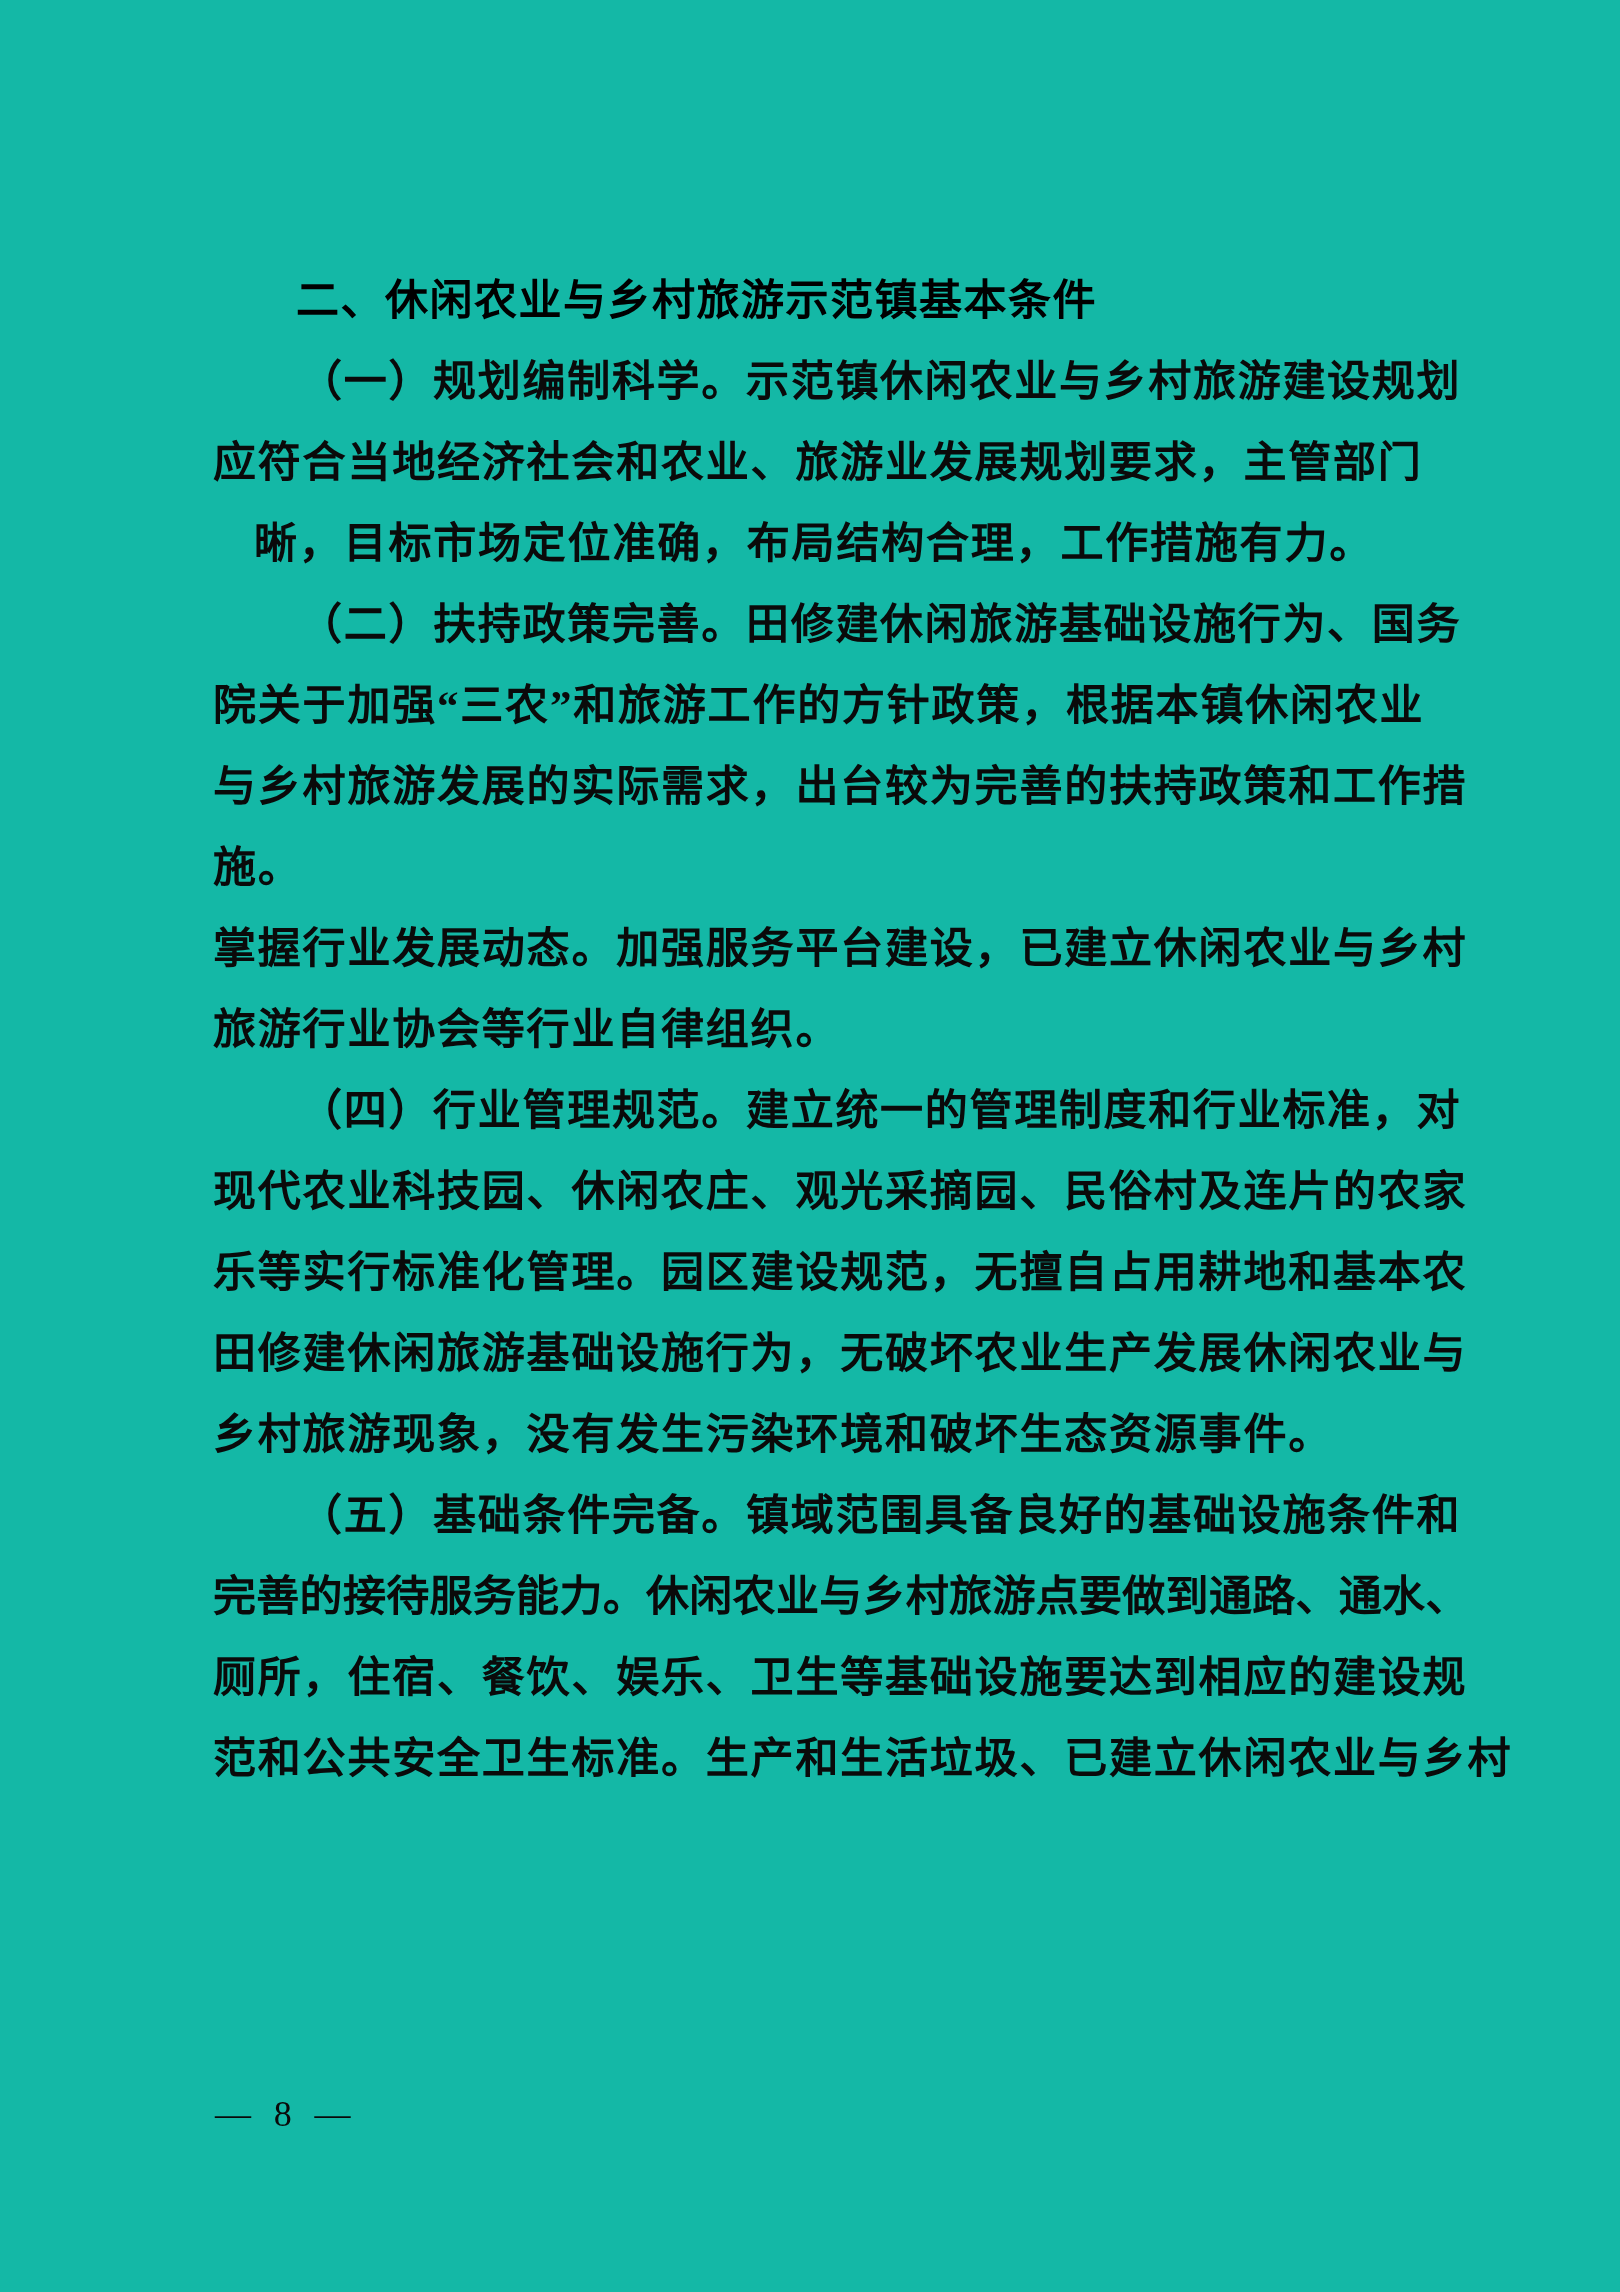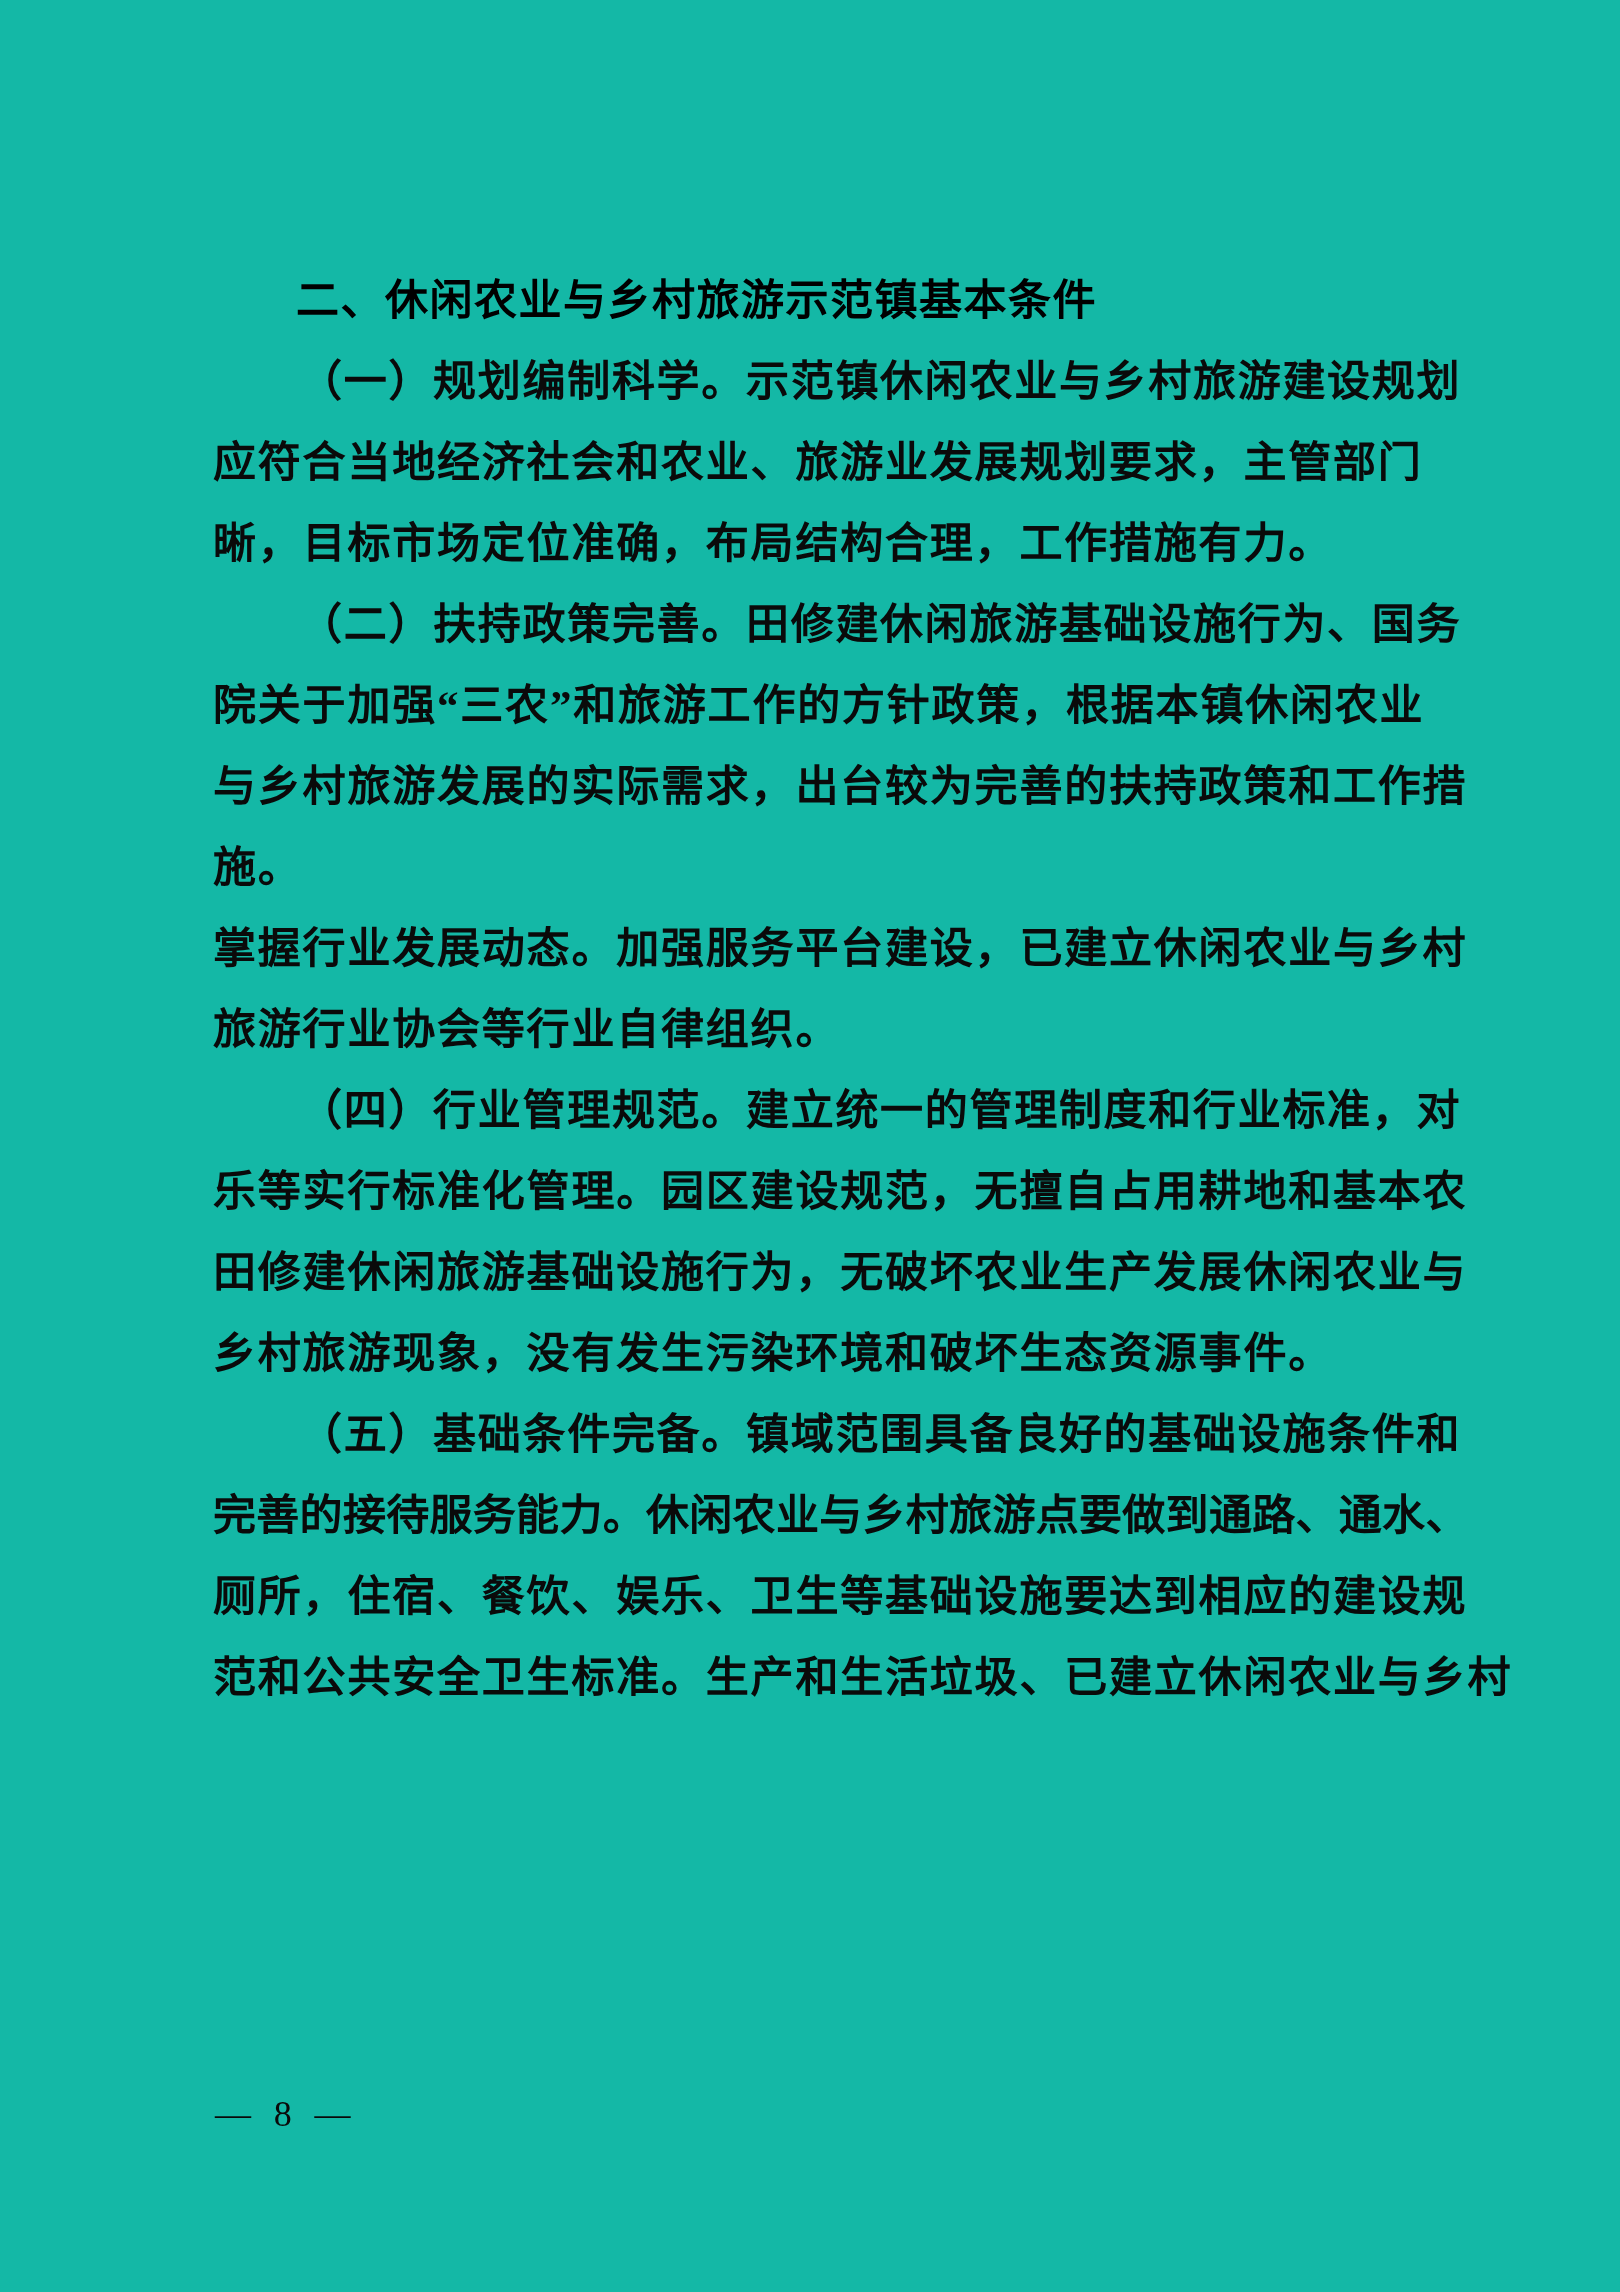--- a/index.html
+++ b/index.html
@@ -60,28 +60,29 @@
 </style>
 </head>
 <body>
 
 <div class="page">
   <div class="doc-title">二、休闲农业与乡村旅游示范镇基本条件</div>
 
   <div class="doc-body" id="doc-body">
       <div class="bline first" style="letter-spacing: 1.7px;">（一）规划编制科学。示范镇休闲农业与乡村旅游建设规划</div>
       <div class="bline" style="letter-spacing: 1.8px;">应符合当地经济社会和农业、旅游业发展规划要求，主管部门</div>
-      <div class="bline" style="letter-spacing: 1.8px;">晰，目标市场定位准确，布局结构合理，工作措施有力。</div>
+      <div class="bline" style="letter-spacing: 1.8px; text-align: center;">晰，目标市场定位准确，布局结构合理，工作措施有力。</div>
       <div class="bline first" style="letter-spacing: 1.7px;">（二）扶持政策完善。田修建休闲旅游基础设施行为、国务</div>
       <div class="bline" style="letter-spacing: 1.8px;">院关于加强“三农”和旅游工作的方针政策，根据本镇休闲农业</div>
       <div class="bline" style="letter-spacing: 1.8px;">与乡村旅游发展的实际需求，出台较为完善的扶持政策和工作措</div>
       <div class="bline" style="letter-spacing: 1.8px;">施。</div>
       <div class="bline" style="letter-spacing: 1.8px;">掌握行业发展动态。加强服务平台建设，已建立休闲农业与乡村</div>
       <div class="bline" style="letter-spacing: 1.8px;">旅游行业协会等行业自律组织。</div>
       <div class="bline first" style="letter-spacing: 1.7px;">（四）行业管理规范。建立统一的管理制度和行业标准，对</div>
+      <div class="bline" style="letter-spacing: 1.8px;">现代农业科技园、休闲农庄、观光采摘园、民俗村及连片的农家</div>
       <div class="bline" style="letter-spacing: 1.8px;">乐等实行标准化管理。园区建设规范，无擅自占用耕地和基本农</div>
       <div class="bline" style="letter-spacing: 1.8px;">田修建休闲旅游基础设施行为，无破坏农业生产发展休闲农业与</div>
       <div class="bline" style="letter-spacing: 1.8px;">乡村旅游现象，没有发生污染环境和破坏生态资源事件。</div>
       <div class="bline first" style="letter-spacing: 1.7px;">（五）基础条件完备。镇域范围具备良好的基础设施条件和</div>
       <div class="bline" style="letter-spacing: 0.3px;">完善的接待服务能力。休闲农业与乡村旅游点要做到通路、通水、</div>
       <div class="bline" style="letter-spacing: 1.8px;">厕所，住宿、餐饮、娱乐、卫生等基础设施要达到相应的建设规</div>
       <div class="bline" style="letter-spacing: 1.8px;">范和公共安全卫生标准。生产和生活垃圾、已建立休闲农业与乡村</div>
     </div>
 
   <div class="page-footer">— 8 —</div>

